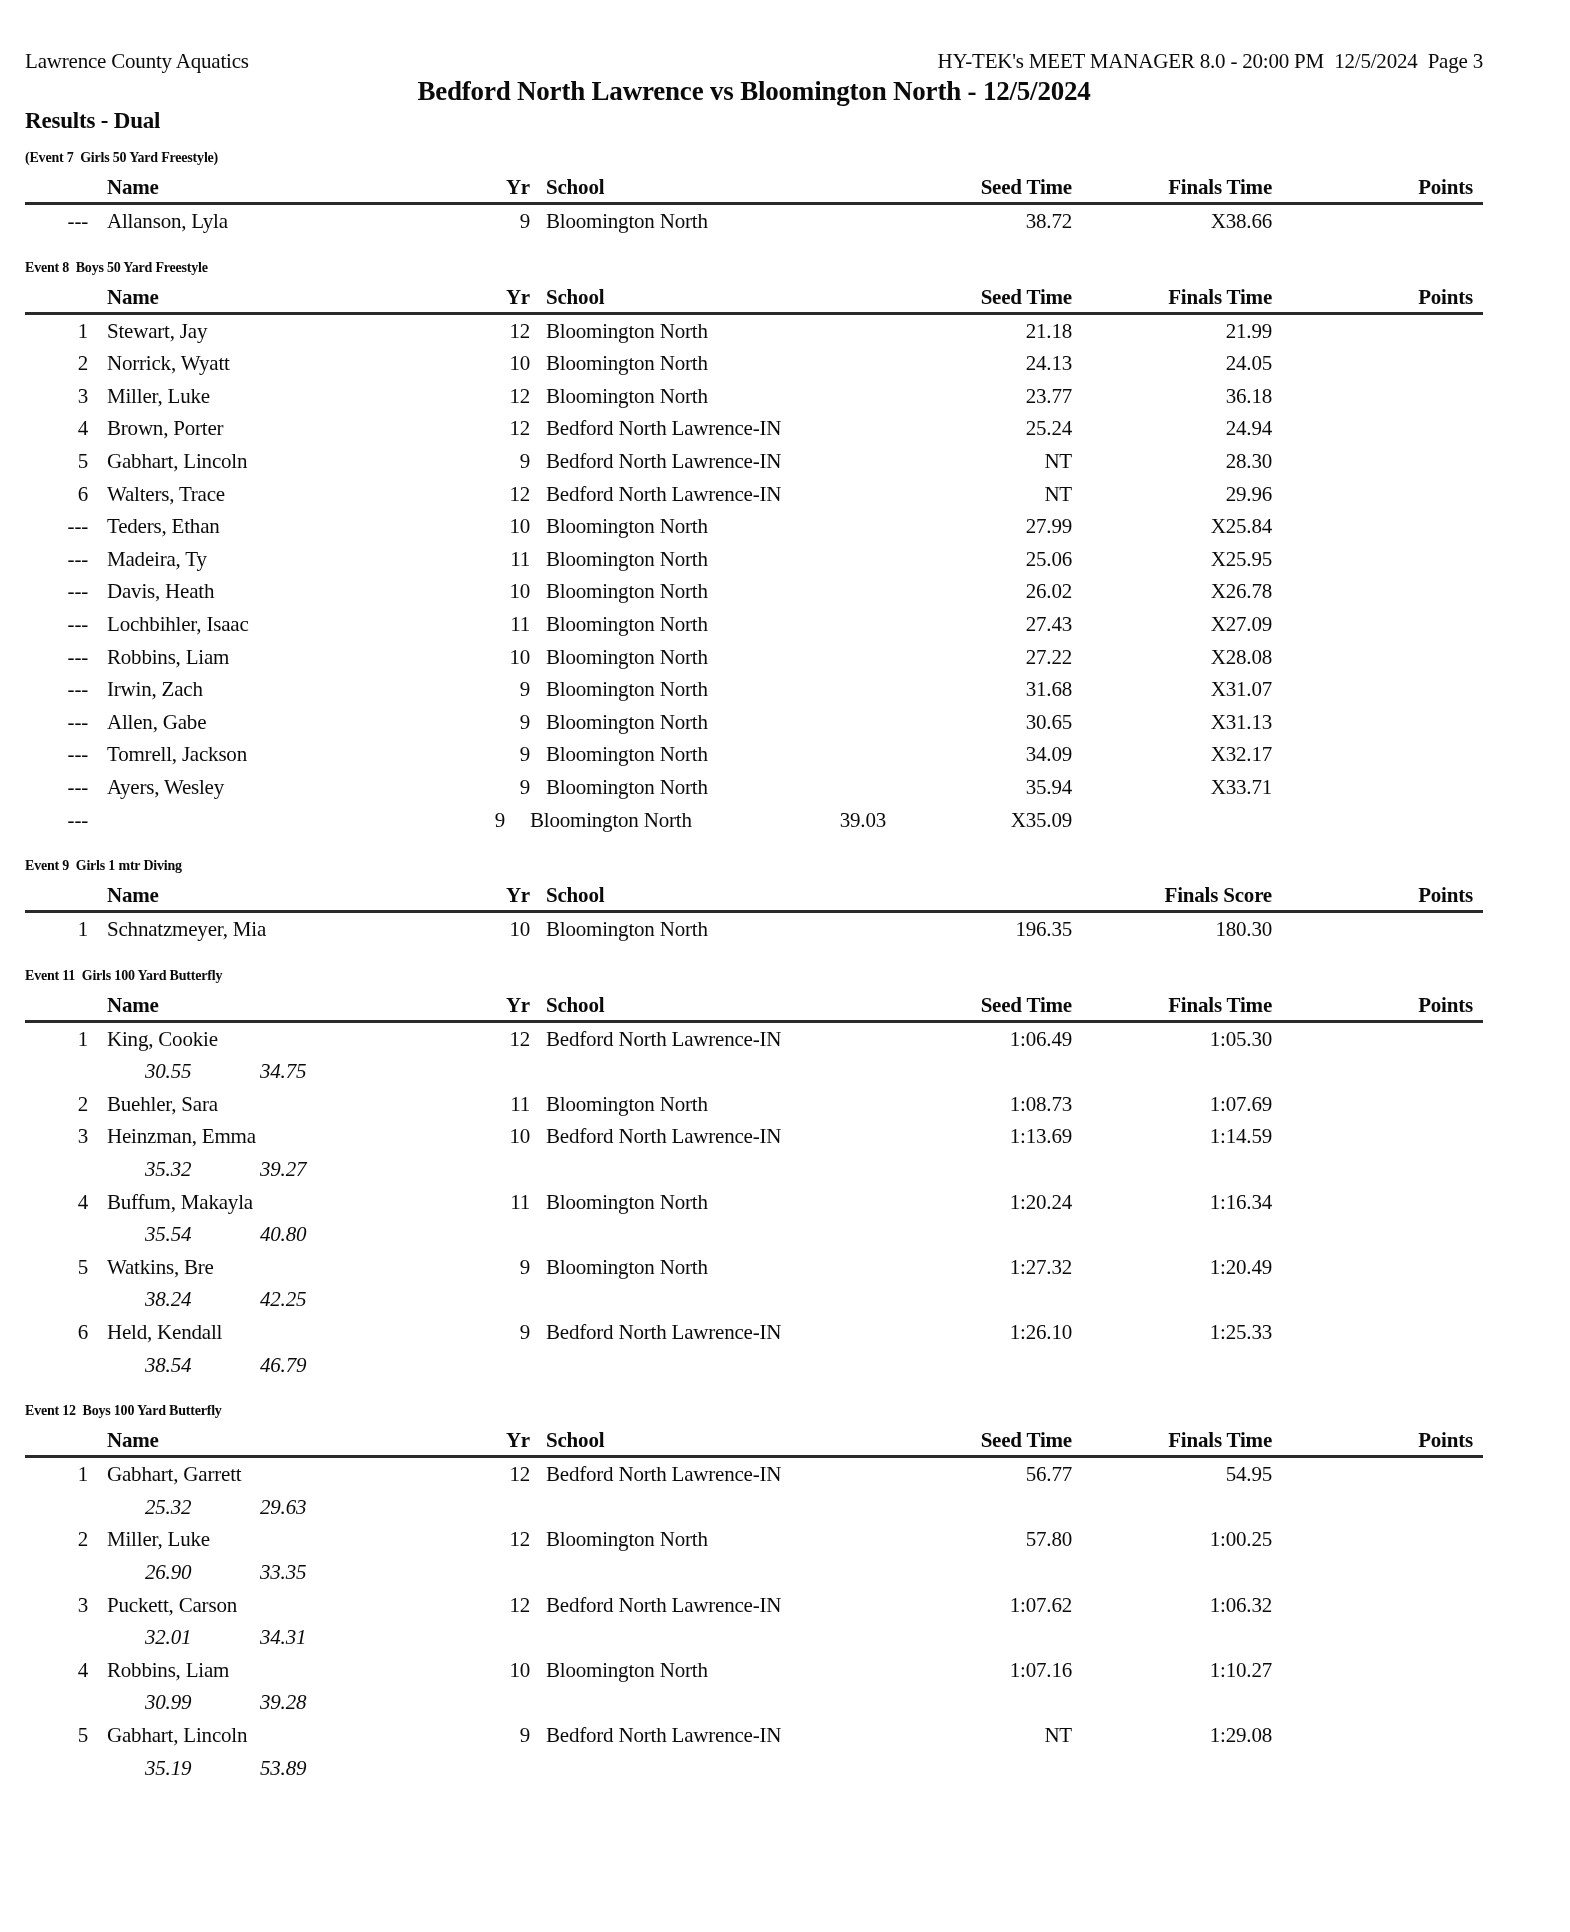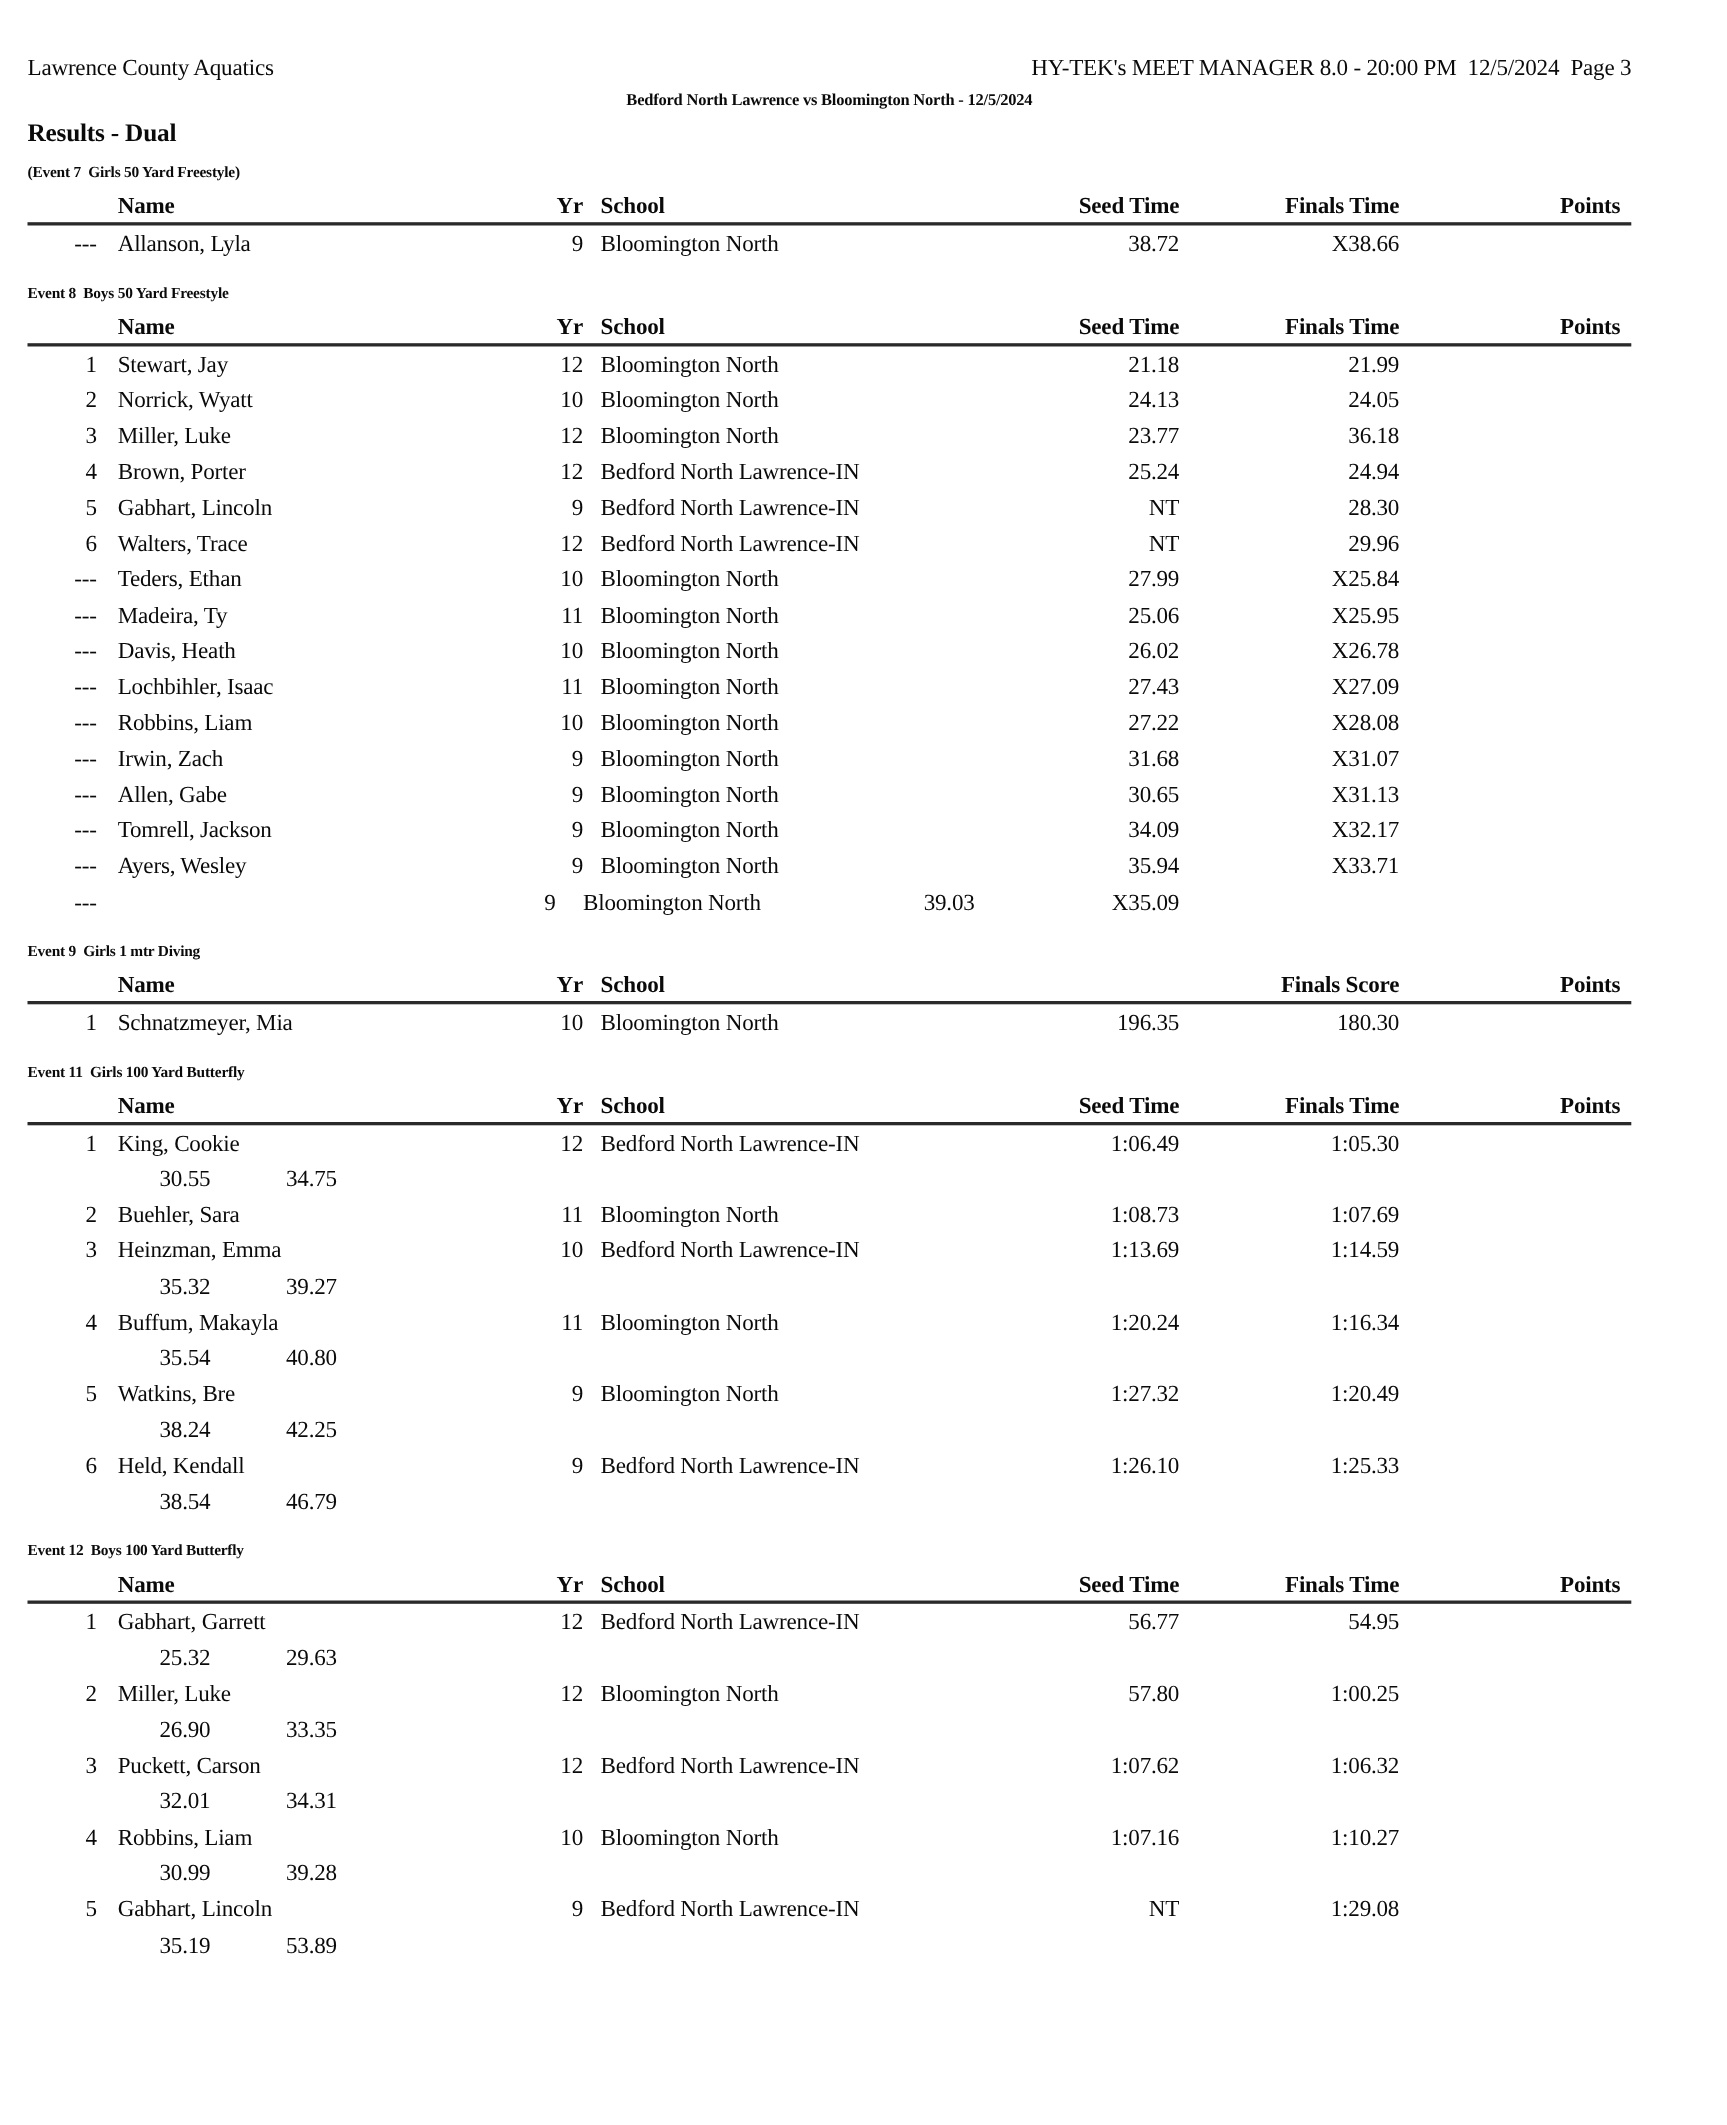--- a/index.html
+++ b/index.html
@@ -22,21 +22,21 @@
   }
   .doc-header {
     display: flex;
     justify-content: space-between;
     line-height: 30px;
   }
   .doc-header .gen { white-space: pre; }
   .title {
     text-align: center;
     font-weight: bold;
-    font-size: 15px;
+    font-size: 27px;
     line-height: 31px;
     white-space: pre;
   }
   .subtitle {
     text-align: left;
     font-weight: bold;
     font-size: 23px;
     line-height: 28px;
   }
   .section { margin-top: 13px; }
@@ -58,21 +58,21 @@
     border-bottom: 3px solid #2a2a2a;
     white-space: nowrap;
   }
   .row {
     line-height: 32.6px;
     white-space: nowrap;
   }
   .cp, .cy, .csd, .cf, .cpt { text-align: right; }
   .cpt { padding-right: 10px; }
   .splits { line-height: 32.6px; padding-left: 120px; }
-  .split { display: inline-block; width: 115px; }
+  .split { display: inline-block; width: 115px; font-style: italic; }
 </style>
 </head>
 <body>
 
 <div class="page">
   <div class="doc-header">
     <span class="club">Lawrence County Aquatics</span>
     <span class="gen">HY-TEK's MEET MANAGER 8.0 - 20:00 PM  12/5/2024  Page 3</span>
   </div>
   <div class="title">Bedford North Lawrence vs Bloomington North - 12/5/2024</div>

